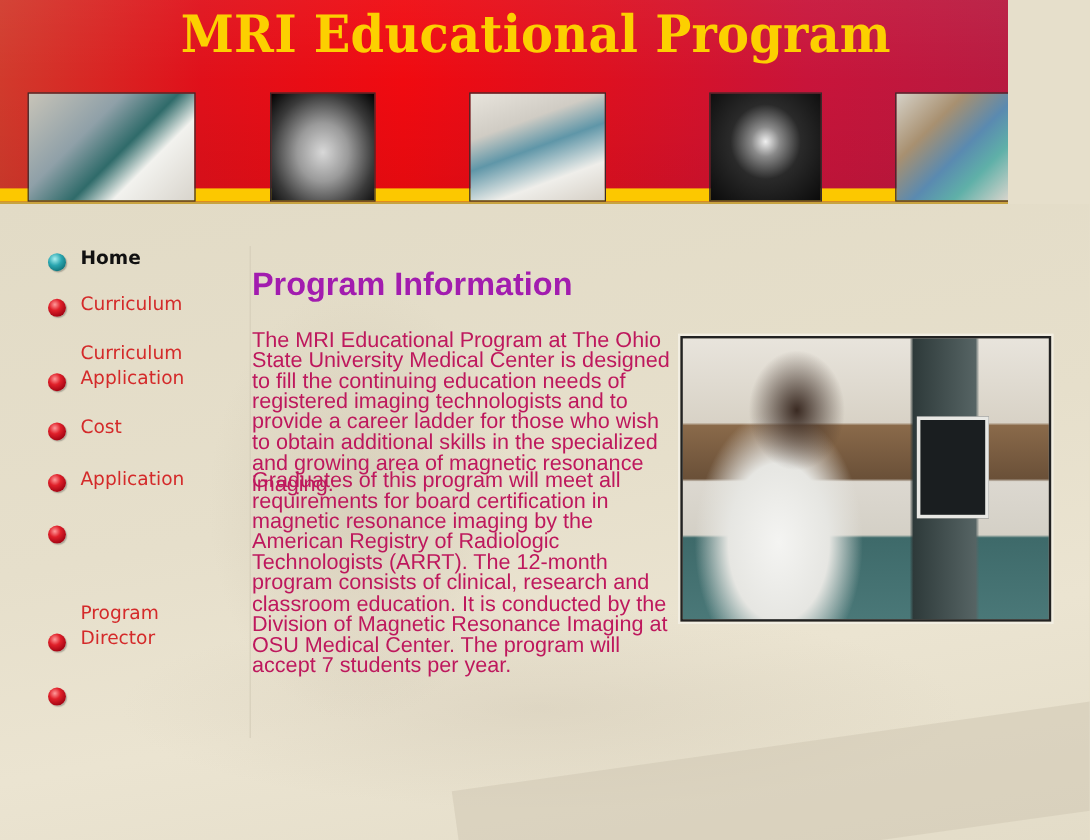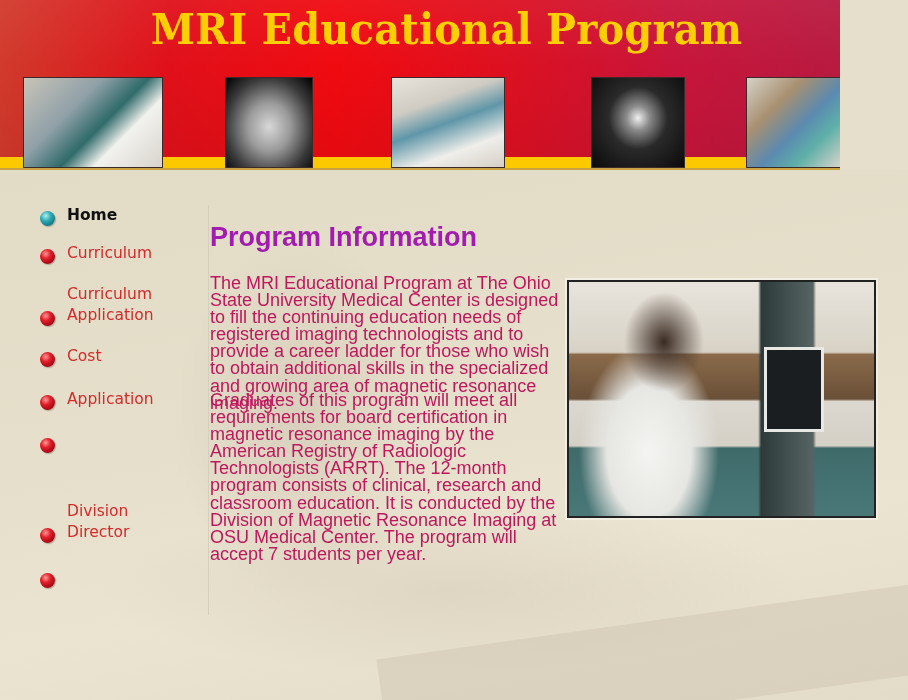--- a/index.html
+++ b/index.html
@@ -145,21 +145,21 @@
   <a class="nav-item" style="top:189px">
     <span class="bullet"></span>
     <span class="nav-label">Application</span>
   </a>
   <a class="nav-item" style="top:233px">
     <span class="bullet"></span>
   </a>
   <a class="nav-item" style="top:301px">
     <span class="bullet"></span>
     <span class="nav-label">
-      <span>Division</span><br>
+      <span>Program</span><br>
       <span>Director</span>
     </span>
   </a>
   <a class="nav-item" style="top:368px">
     <span class="bullet"></span>
   </a>
 </nav>
 
 <div class="vline"></div>
 

